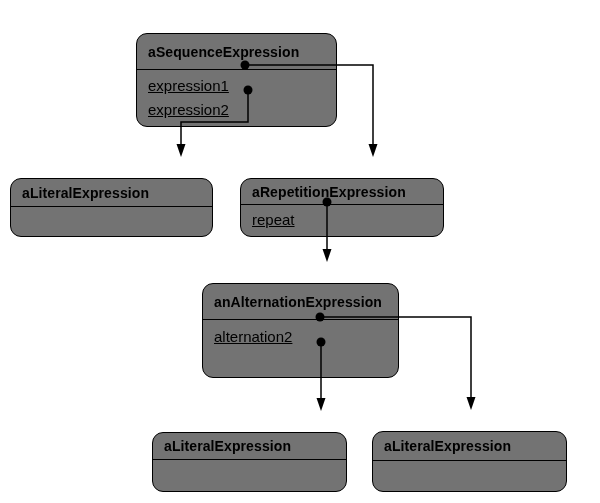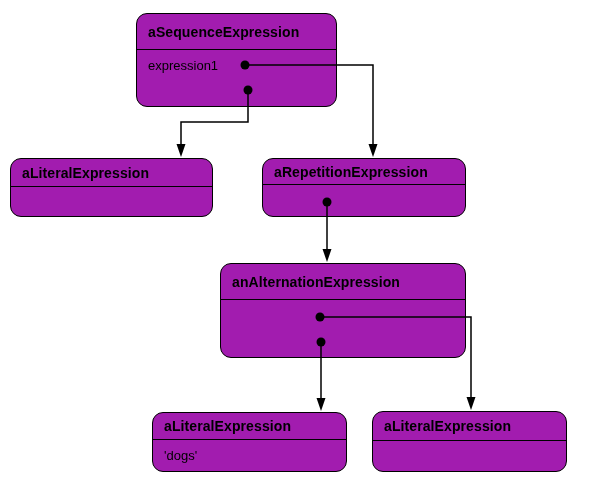--- a/index.html
+++ b/index.html
@@ -12,86 +12,90 @@
     width: 600px;
     height: 503px;
     background: #ffffff;
     font-family: "Liberation Sans", sans-serif;
     color: #000000;
     overflow: hidden;
   }
   .uml-box {
     position: absolute;
     box-sizing: border-box;
-    background: #a21caf;
+    background: #737373;
     border: 1.5px solid #000000;
     border-radius: 11px;
+    margin-top: 20px;
   }
   .box-title {
     box-sizing: border-box;
     display: flex;
     align-items: center;
     padding: 0 11px;
     font-size: 14px;
     font-weight: bold;
     border-bottom: 1.5px solid #000000;
     white-space: nowrap;
     letter-spacing: 0.1px;
   }
   .box-body {
     box-sizing: border-box;
   }
   .field-row {
     height: 24px;
     line-height: 24px;
     padding: 0 11px;
-    font-size: 13px;
+    font-size: 15px;
     white-space: nowrap;
+    text-decoration: underline;
   }
   #connector-layer {
     position: absolute;
     left: 0;
     top: 0;
     width: 600px;
     height: 503px;
     z-index: 5;
     pointer-events: none;
   }
 </style>
 </head>
 <body>
 
 <div id="canvas">
 
   <div class="uml-box" style="left:136px; top:13px; width:201px; height:94px;">
     <div class="box-title" style="height:36px;">aSequenceExpression</div>
     <div class="box-body" style="padding-top:4px;">
       <div class="field-row">expression1</div>
+      <div class="field-row">expression2</div>
     </div>
   </div>
 
   <div class="uml-box" style="left:10px; top:158px; width:203px; height:59px;">
     <div class="box-title" style="height:28px;">aLiteralExpression</div>
   </div>
 
-  <div class="uml-box" style="left:262px; top:158px; width:204px; height:59px;">
+  <div class="uml-box" style="left:240px; top:158px; width:204px; height:59px;">
     <div class="box-title" style="height:26px;">aRepetitionExpression</div>
+    <div class="box-body" style="padding-top:3px;">
+      <div class="field-row">repeat</div>
+    </div>
   </div>
 
-  <div class="uml-box" style="left:220px; top:263px; width:246px; height:95px;">
+  <div class="uml-box" style="left:202px; top:263px; width:197px; height:95px;">
     <div class="box-title" style="height:36px;">anAlternationExpression</div>
     <div class="box-body" style="padding-top:5px;">
+      <div class="field-row">alternation2</div>
     </div>
   </div>
 
   <div class="uml-box" style="left:152px; top:412px; width:195px; height:60px;">
     <div class="box-title" style="height:27px;">aLiteralExpression</div>
-    <div class="box-body" style="padding-top:4px;">
-      <div class="field-row">'dogs'</div>
-    </div>
   </div>
 
   <div class="uml-box" style="left:372px; top:411px; width:195px; height:61px;">
     <div class="box-title" style="height:29px;">aLiteralExpression</div>
   </div>
 
   <svg id="connector-layer" viewBox="0 0 600 503" xmlns="http://www.w3.org/2000/svg">
 
     <circle cx="245" cy="65" r="4.5" fill="#000000"></circle>
     <path d="M245,65 L373,65 L373,146" fill="none" stroke="#000000" stroke-width="1.5"></path>

